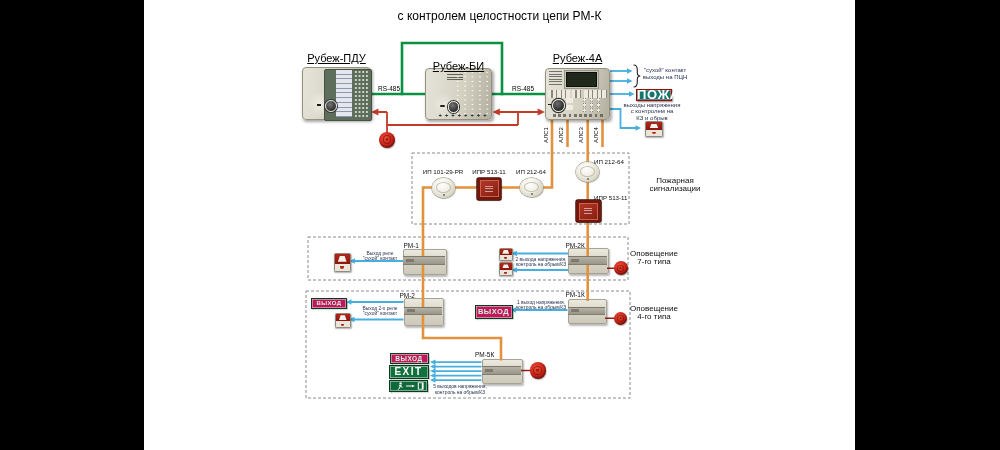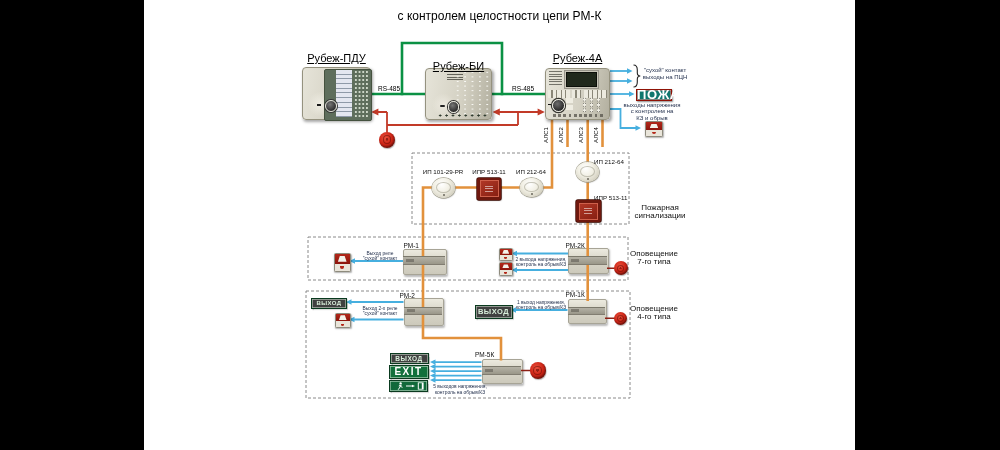--- a/index.html
+++ b/index.html
@@ -70,21 +70,21 @@
 
   
   .bell{border-radius:50%;z-index:3;
         background:radial-gradient(circle at 40% 34%,#e8503c 0%,#cf2517 48%,#8e130a 96%);
         box-shadow:inset -1px -1.5px 2px rgba(0,0,0,.38),.6px 1px 1px rgba(0,0,0,.3);}
   .bell-in{position:absolute;left:24%;top:24%;right:24%;bottom:24%;border-radius:50%;
            border:1px solid rgba(96,12,4,.55);
            background:radial-gradient(circle at 50% 46%,rgba(96,12,4,.6) 0 26%,rgba(0,0,0,0) 32%);}
 
   
-  .sign{background:#404040;border:1px solid #0a3a1f;box-shadow:inset 0 0 0 .7px rgba(232,248,232,.65),.6px 1px 1px rgba(0,0,0,.25);
+  .sign{background:#be185d;border:1px solid #0a3a1f;box-shadow:inset 0 0 0 .7px rgba(232,248,232,.65),.6px 1px 1px rgba(0,0,0,.25);
         color:#d9efdb;font-weight:bold;text-align:center;z-index:3;overflow:hidden;}
 </style>
 </head>
 <body>
 
 <div id="screen">
   <div id="canvas"></div>
 
   <div class="t-title txt" style="white-space:normal;">
     <span>с контролем целостности цепи РМ-К</span>
@@ -230,21 +230,21 @@
     <div class="siren-top">
       <div class="siren-horn"></div>
     </div>
     <div class="siren-mouth"></div>
   </div>
 
   <div class="abs bell" style="left:379px;top:131.5px;width:16px;height:16px;">
     <div class="bell-in"></div>
   </div>
 
-  <div class="t-zone abs" style="left:630px;top:176.5px;width:60px;margin-top:27px;">
+  <div class="t-zone abs" style="left:645px;top:176.5px;width:60px;">
     <span>Пожарная</span>
     <span>сигнализации</span>
   </div>
 
   <div class="txt t-det" style="left:417px;top:167.5px;width:52px;">ИП 101-29-PR</div>
   <div class="txt t-det" style="left:463px;top:167.5px;width:52px;">ИПР 513-11</div>
   <div class="txt t-det" style="left:505px;top:167.5px;width:52px;">ИП 212-64</div>
 
   <div class="txt t-det" style="left:594px;top:158px;">ИП 212-64</div>
   <div class="txt t-det" style="left:594px;top:193.5px;">ИПР 513-11</div>

